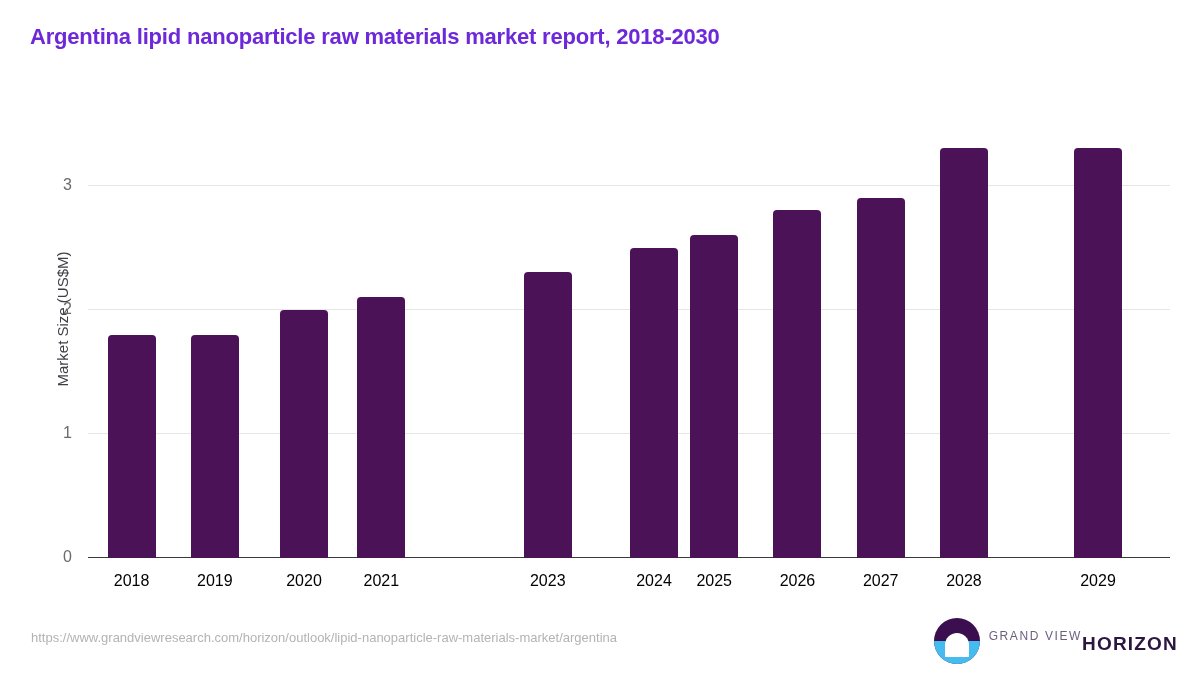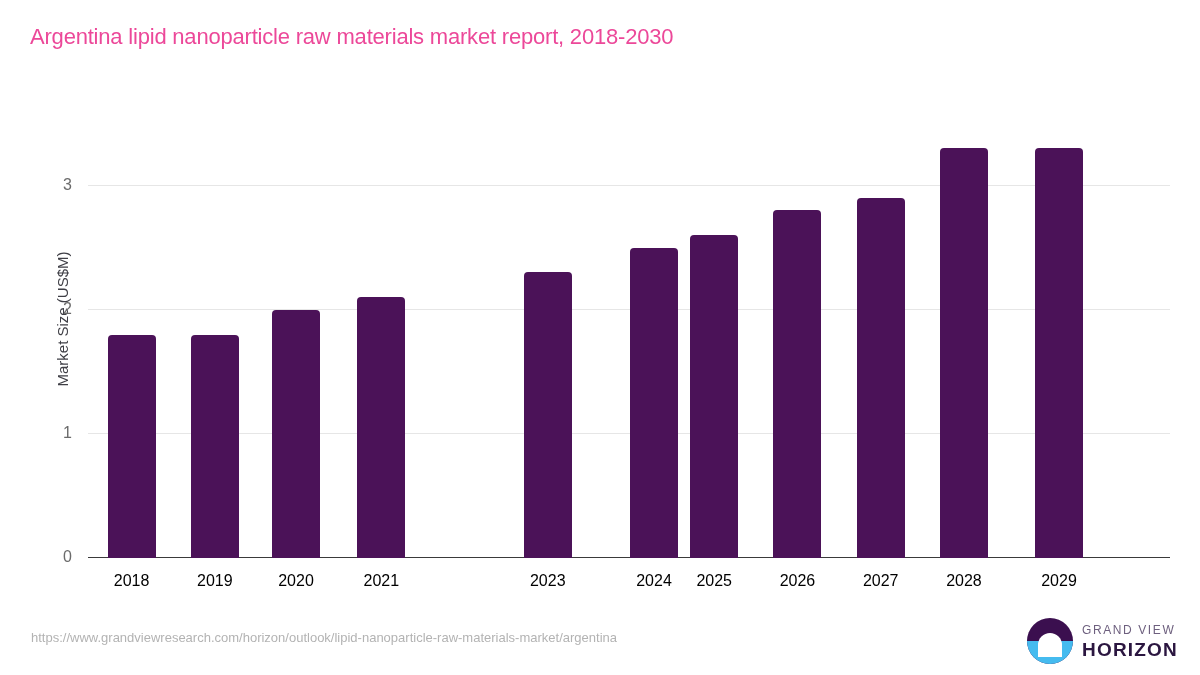--- a/index.html
+++ b/index.html
@@ -20,22 +20,22 @@
     background: #ffffff;
     box-sizing: border-box;
   }
 
   
   .chart-title {
     position: absolute;
     left: 30px;
     top: 24px;
     font-size: 22px;
-    font-weight: normal;
-    color: #ec4899;
+    font-weight: bold;
+    color: #6d28d9;
     letter-spacing: -0.2px;
     white-space: nowrap;
   }
 
   
   .plot-area {
     position: absolute;
     left: 88px;
     top: 80px;
     width: 1082px;
@@ -165,21 +165,21 @@
     left: 50%;
     transform: translateX(-50%);
     height: 2.5px;
     background: #ffffff;
     border-radius: 2px;
   }
   .logo-mark .ray1 { top: 62%; width: 20px; }
   .logo-mark .ray2 { top: 73%; width: 13px; }
   .logo-text {
     display: flex;
-    flex-direction: column;
+    flex-direction: row;
     justify-content: flex-end;
     line-height: 1;
   }
   .logo-top {
     font-size: 12px;
     letter-spacing: 1.6px;
     color: #6d5f7e;
     font-weight: normal;
   }
   .logo-bottom {
@@ -215,21 +215,21 @@
       </div>
     <div class="bars">
         <div class="bar-group" style="left: 19.6154px; width: 48px; height: 478px;">
           <div class="bar" title="2018: 1.8" style="height: 223.481px; background: rgb(75, 18, 88);"></div>
           <span class="xtick-label">2018</span>
         </div>
         <div class="bar-group" style="left: 102.846px; width: 48px; height: 478px;">
           <div class="bar" title="2019: 1.8" style="height: 223.481px; background: rgb(75, 18, 88);"></div>
           <span class="xtick-label">2019</span>
         </div>
-        <div class="bar-group" style="left: 184px; width: 48px; height: 478px; text-decoration: underline;">
+        <div class="bar-group" style="left: 192px; width: 48px; height: 478px; text-decoration: underline;">
           <div class="bar" title="2020: 2" style="height: 248.312px; background: rgb(75, 18, 88);"></div>
           <span class="xtick-label">2020</span>
         </div>
         <div class="bar-group" style="left: 269.308px; width: 48px; height: 478px;">
           <div class="bar" title="2021: 2.1" style="height: 260.727px; background: rgb(75, 18, 88);"></div>
           <span class="xtick-label">2021</span>
         </div>
         <div class="bar-group" style="left: 435.769px; width: 48px; height: 478px;">
           <div class="bar" title="2023: 2.3" style="height: 285.558px; background: rgb(75, 18, 88);"></div>
           <span class="xtick-label">2023</span>
@@ -247,21 +247,21 @@
           <span class="xtick-label">2026</span>
         </div>
         <div class="bar-group" style="left: 768.692px; width: 48px; height: 478px;">
           <div class="bar" title="2027: 2.9" style="height: 360.052px; background: rgb(75, 18, 88);"></div>
           <span class="xtick-label">2027</span>
         </div>
         <div class="bar-group" style="left: 851.923px; width: 48px; height: 478px; text-decoration: underline;">
           <div class="bar" title="2028: 3.3" style="height: 409.714px; background: rgb(75, 18, 88);"></div>
           <span class="xtick-label">2028</span>
         </div>
-        <div class="bar-group" style="left: 947px; width: 48px; height: 478px;">
+        <div class="bar-group" style="left: 986px; width: 48px; height: 478px;">
           <div class="bar" title="2029: 3.3" style="height: 409.714px; background: rgb(75, 18, 88);"></div>
           <span class="xtick-label">2029</span>
         </div>
       </div>
   </div>
 
   <div class="source-url">https://www.grandviewresearch.com/horizon/outlook/lipid-nanoparticle-raw-materials-market/argentina</div>
 
   <div class="logo">
     <div class="logo-mark">

